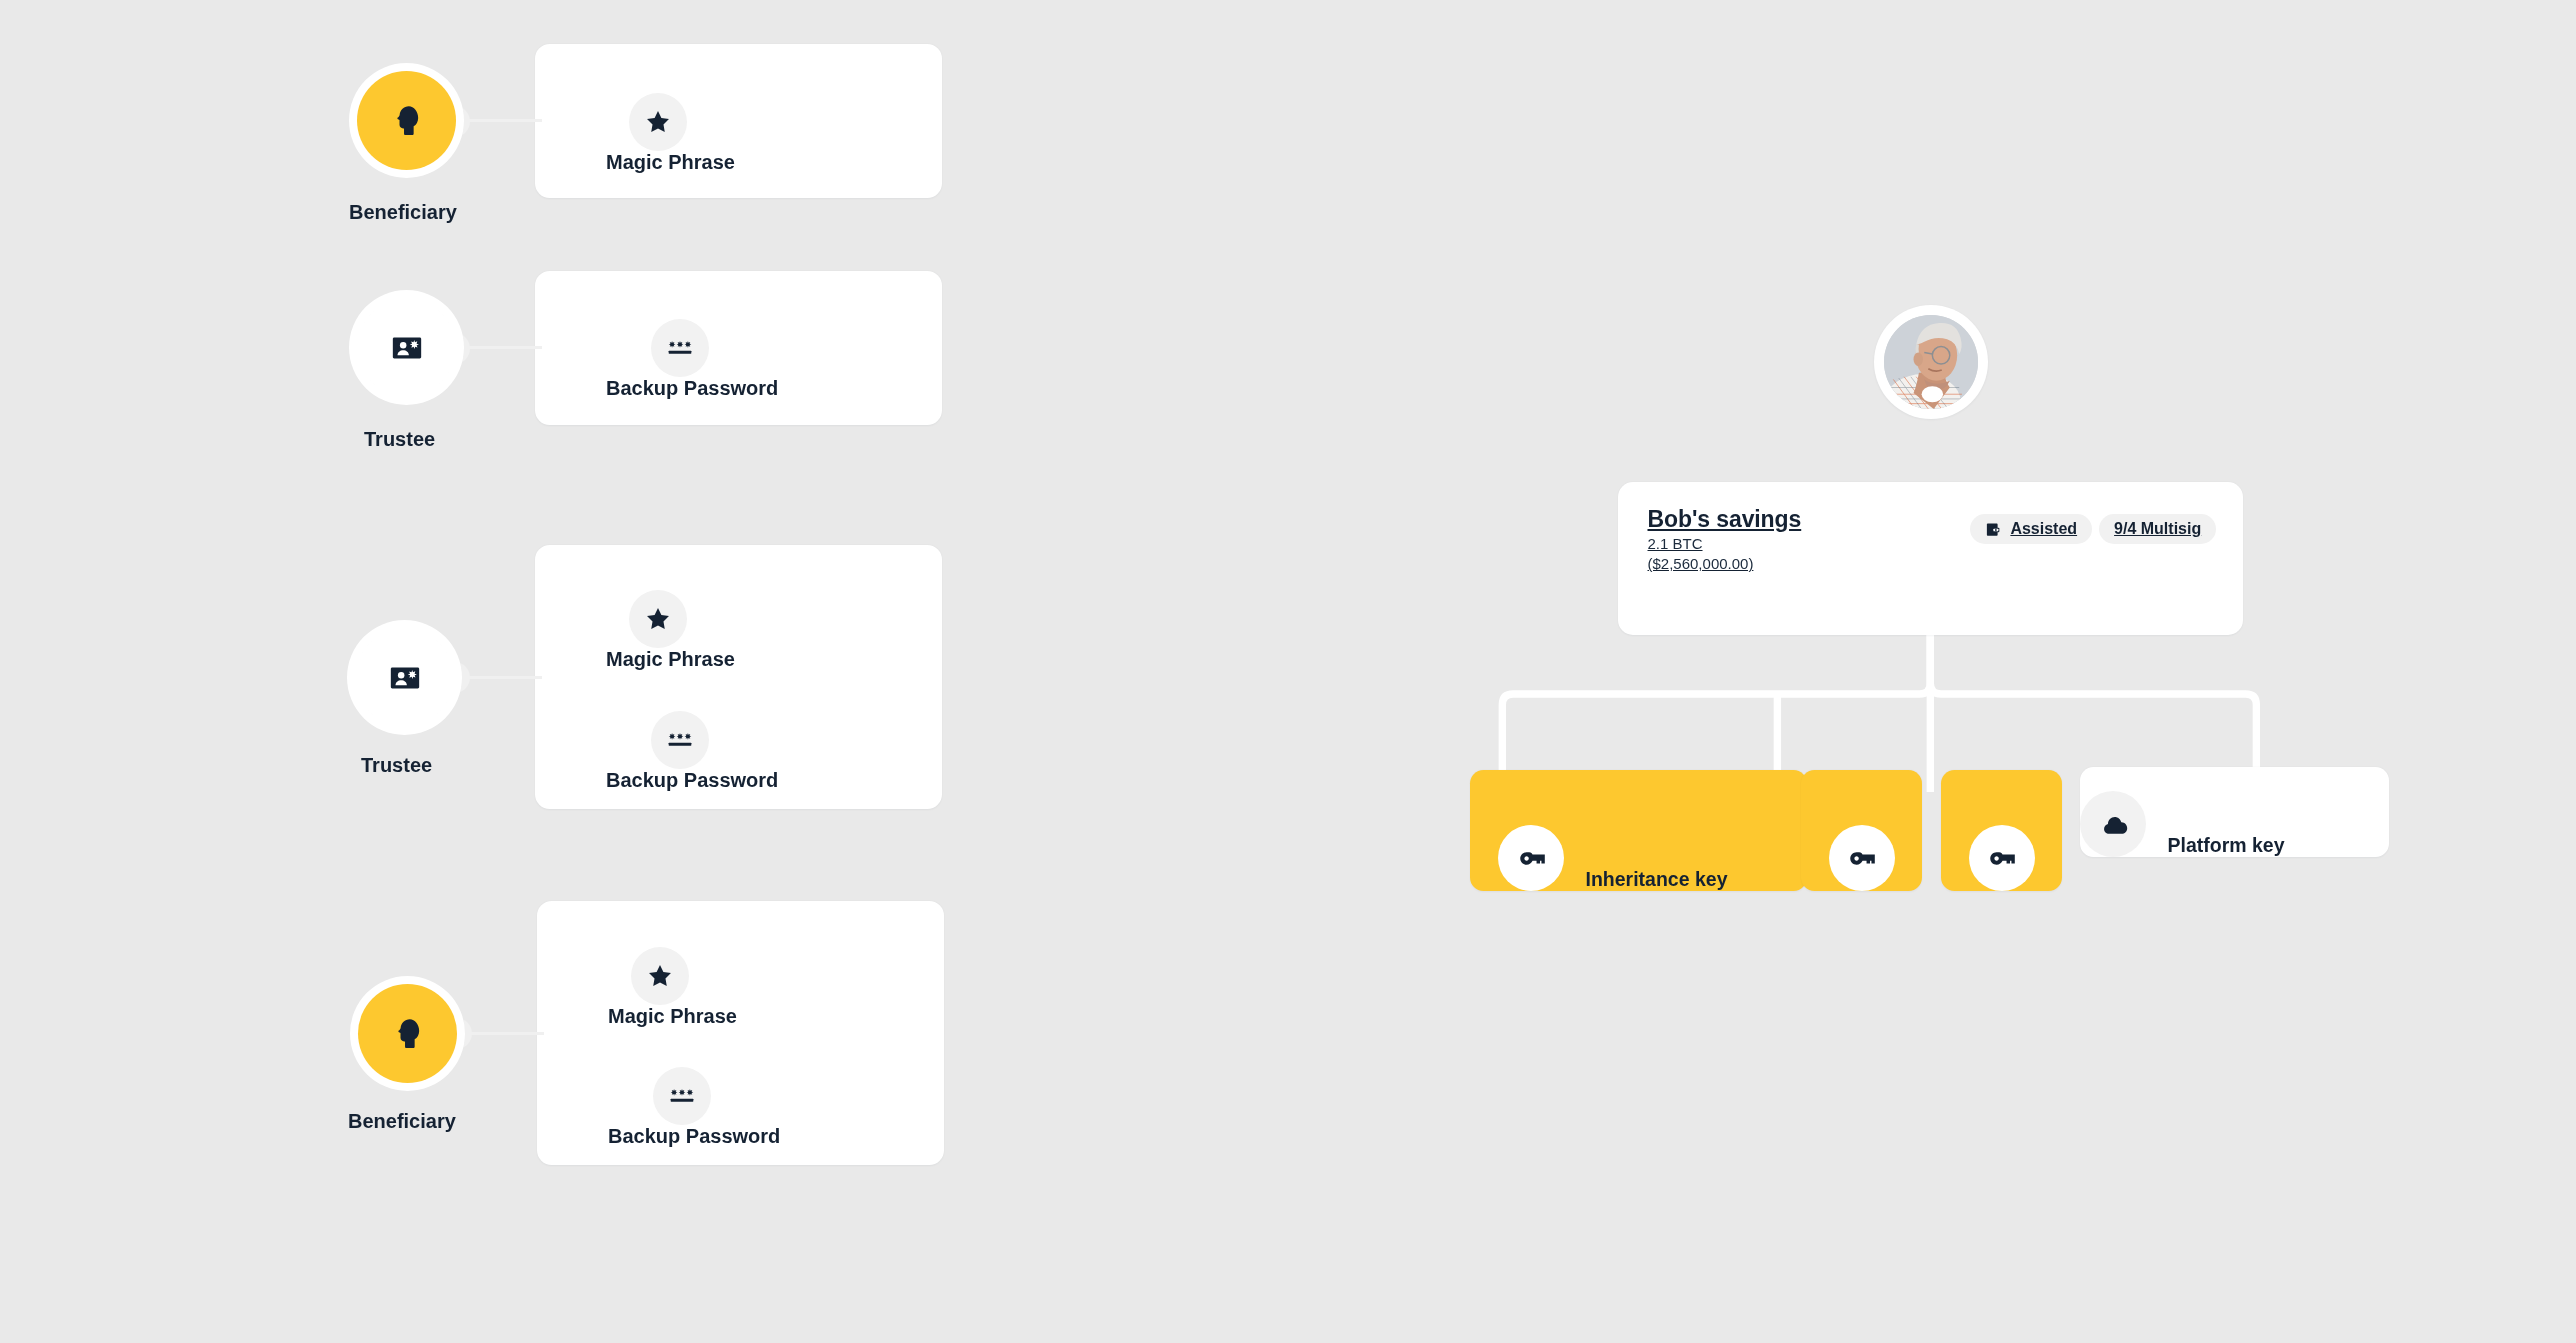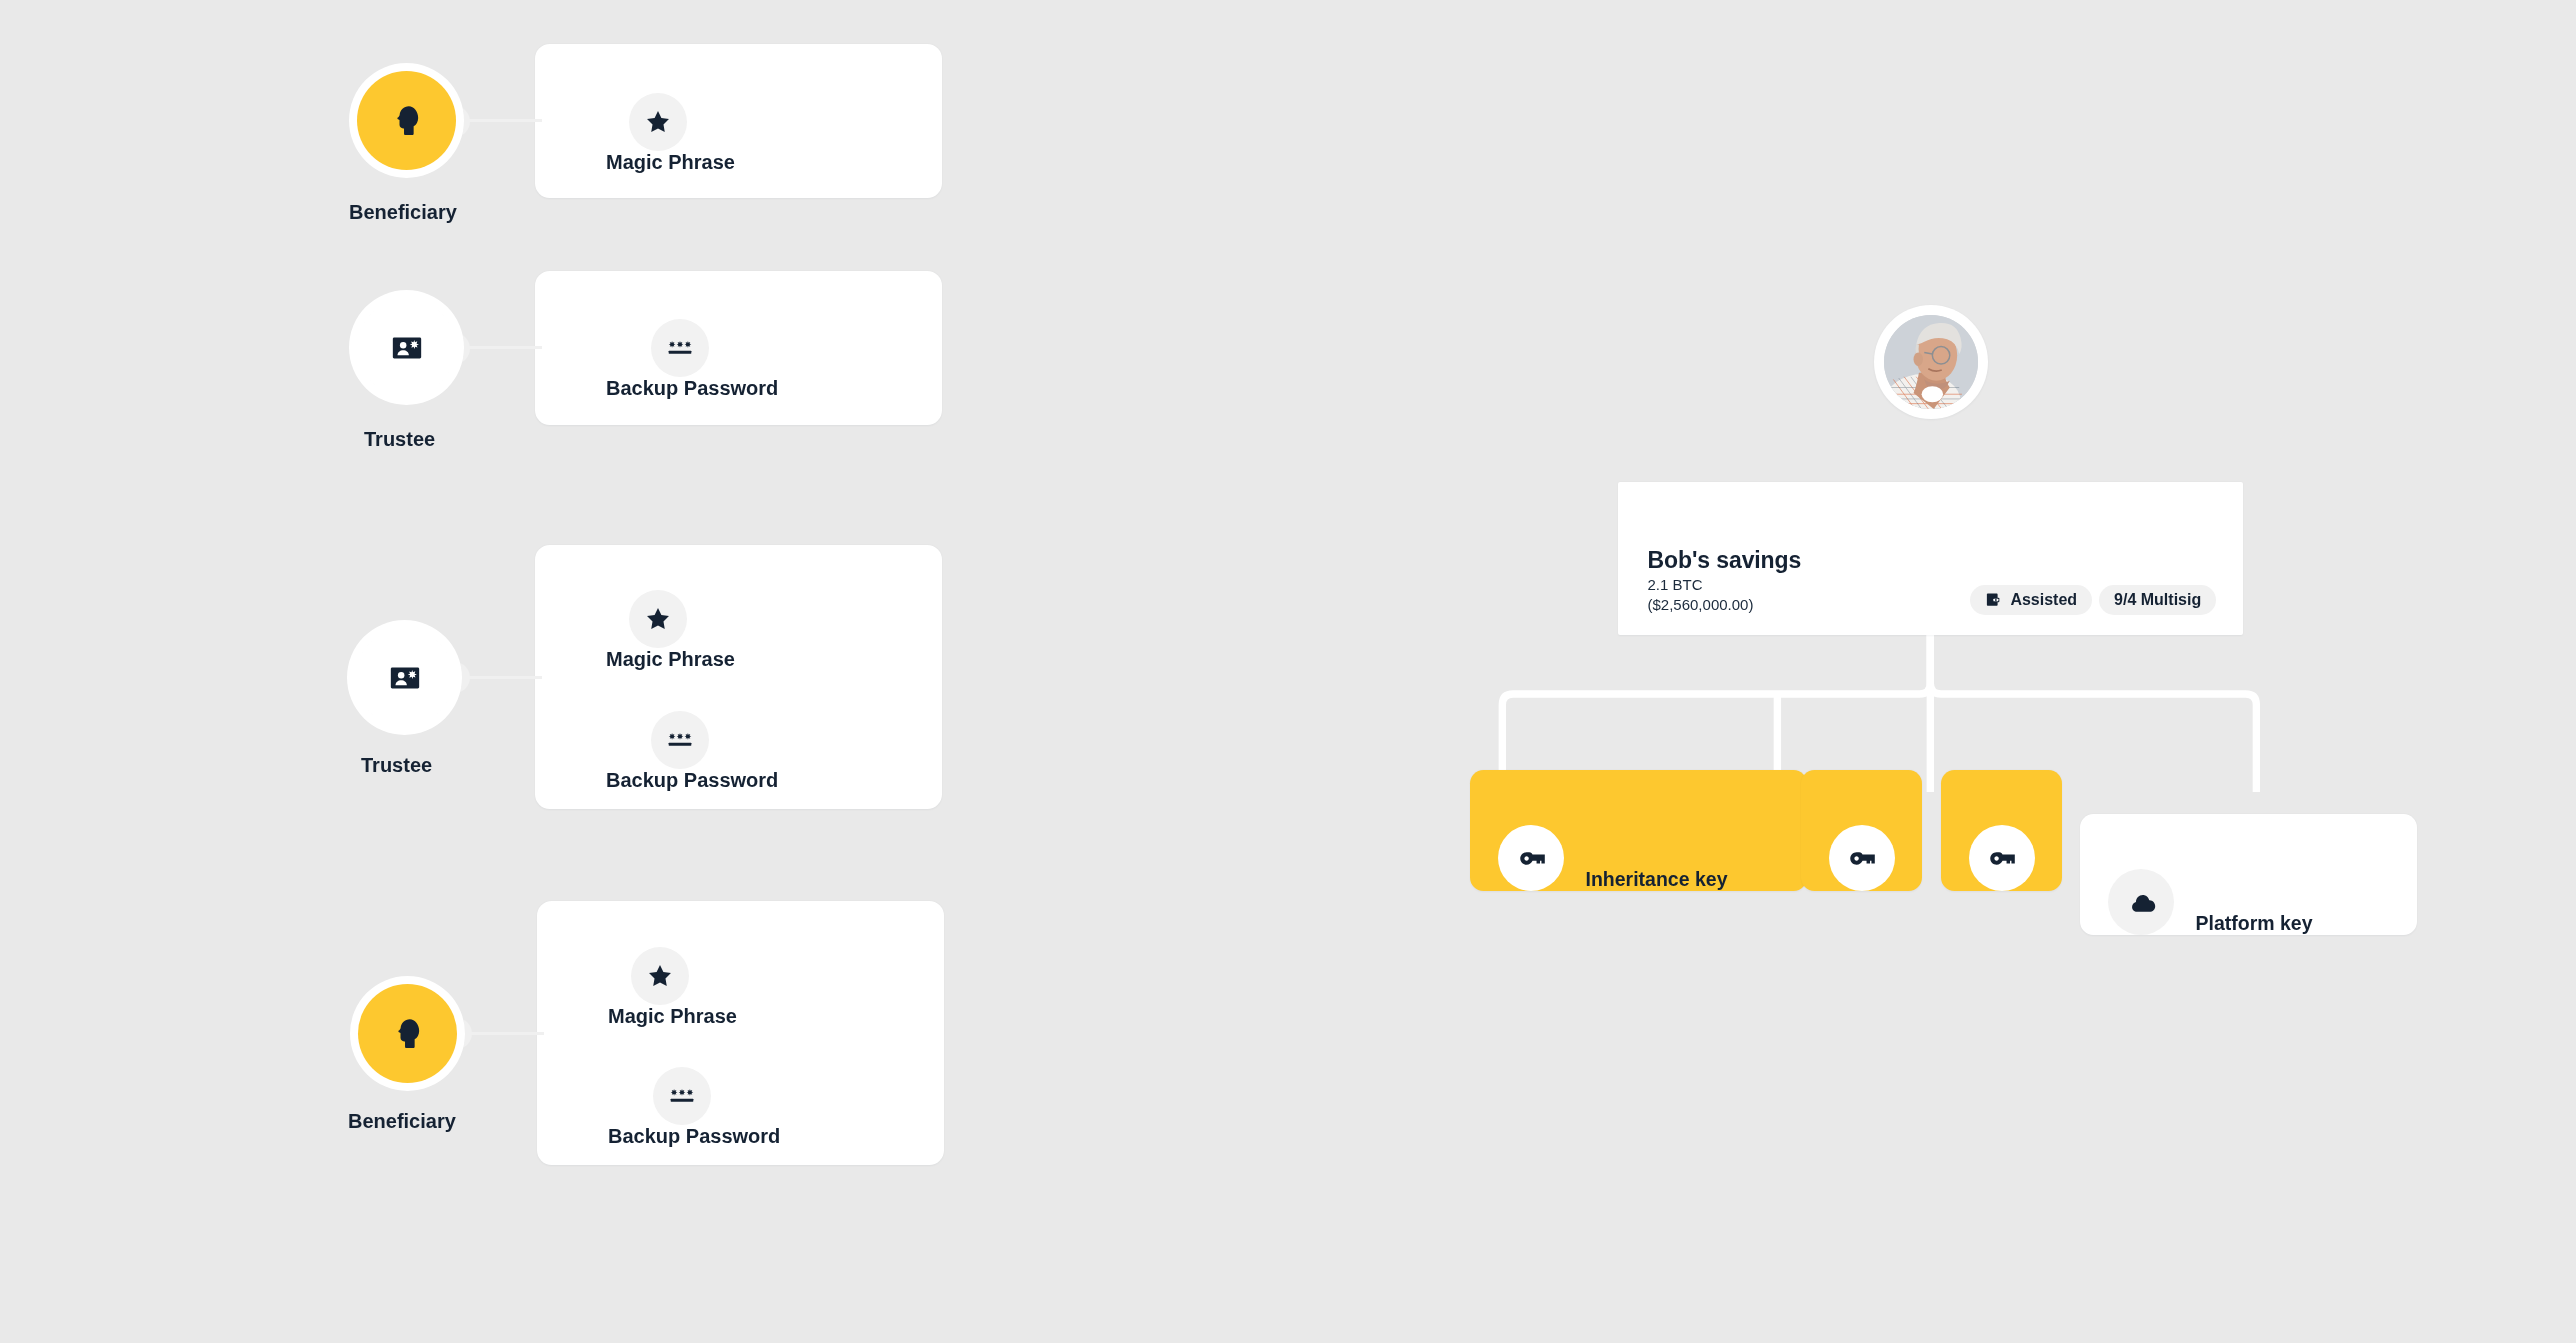--- a/index.html
+++ b/index.html
@@ -80,25 +80,26 @@
   }
   .acct-photo{
     width:94px;height:94px;border-radius:50%;
     overflow:hidden;position:relative;
     background:#cfd3d8;
   }
   .acct-photo svg{position:absolute;inset:0;}
 
   .acct-card{
     position:absolute;
-    background:#fff;border-radius:2px;
+    background:#fff;border-radius:15px;
     box-shadow:0 0.7px 2px rgba(20,34,51,.05);
-    display:flex;align-items:flex-end;justify-content:space-between;
+    display:flex;align-items:flex-start;justify-content:space-between;
     padding:23px 27px 20px 29.5px;
     box-sizing:border-box;
+    text-decoration:underline;
   }
   .acct-name{font-size:23px;font-weight:600;letter-spacing:-0.1px;line-height:1.28;}
   .acct-sub{font-size:15px;font-weight:500;line-height:1.32;color:#1b2a3c;}
   .badges{display:flex;flex-direction:row;align-items:flex-end;gap:7.4px;padding-top:9.4px;}
   .badge{
     background:#f1f1f1;border-radius:670px;
     padding:6px 14.8px;
     font-size:16px;font-weight:700;color:#152233;
     display:flex;align-items:center;gap:8px;white-space:nowrap;
   }
@@ -339,21 +340,21 @@
   </div>
 
   <div class="keynode yellow" style="left:1941px;top:770px;width:121px;height:121px;justify-content:center;">
     <span class="key-ico">
       <svg width="31" height="31" viewBox="0 0 24 24">
         <path fill="#152233" d="M8.2 7.2c-2.7 0-4.9 2.15-4.9 4.8s2.2 4.8 4.9 4.8c2.1 0 3.9-1.3 4.6-3.1h3.1v2.2h2.7v-2.2h1.1v2.2h2.6V8.9H12.8C12.1 7.1 10.3 7.2 8.2 7.2zm0 3.1c.95 0 1.7.76 1.7 1.7s-.75 1.7-1.7 1.7-1.7-.76-1.7-1.7.75-1.7 1.7-1.7z"></path>
       </svg>
     </span>
   </div>
 
-  <div class="keynode white" style="left:2080px;top:814px;width:309px;height:121px;padding-left:28px;">
+  <div class="keynode white" style="left:2080px;top:767px;width:309px;height:90px;">
     <span class="key-ico">
       <svg width="31" height="31" viewBox="0 0 24 24">
         <path fill="#152233" d="M18.3 10.3c-.1 0-.2 0-.3 0C17.5 7.9 15.4 6.2 13 6.2c-2.9 0-5.3 2.35-5.3 5.25 0 .07 0 .14 0 .2-1.7.4-3 1.9-3 3.75 0 2.1 1.7 3.8 3.8 3.8h9.8c2.4 0 4.3-1.95 4.3-4.35s-1.9-4.55-4.3-4.55z"></path>
       </svg>
     </span>
     <span class="key-txt">Platform key</span>
   </div>
 
 </div>
 

